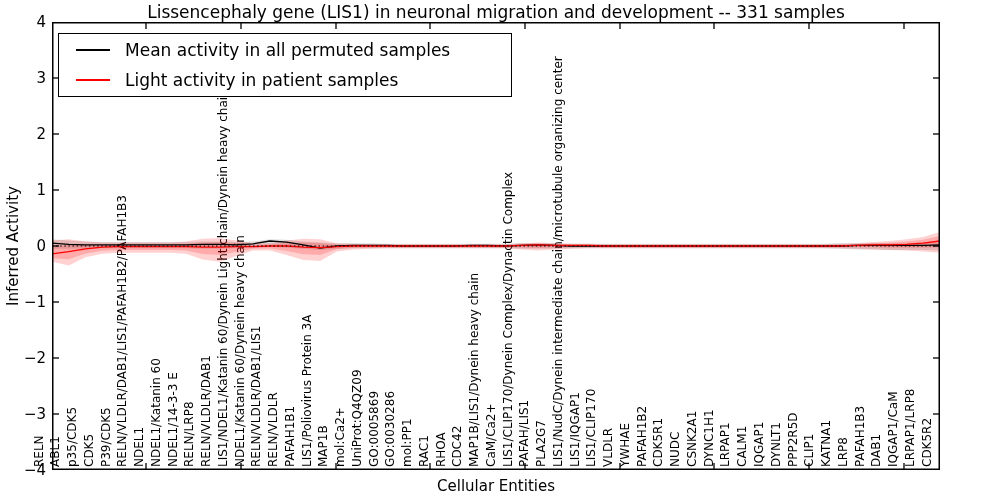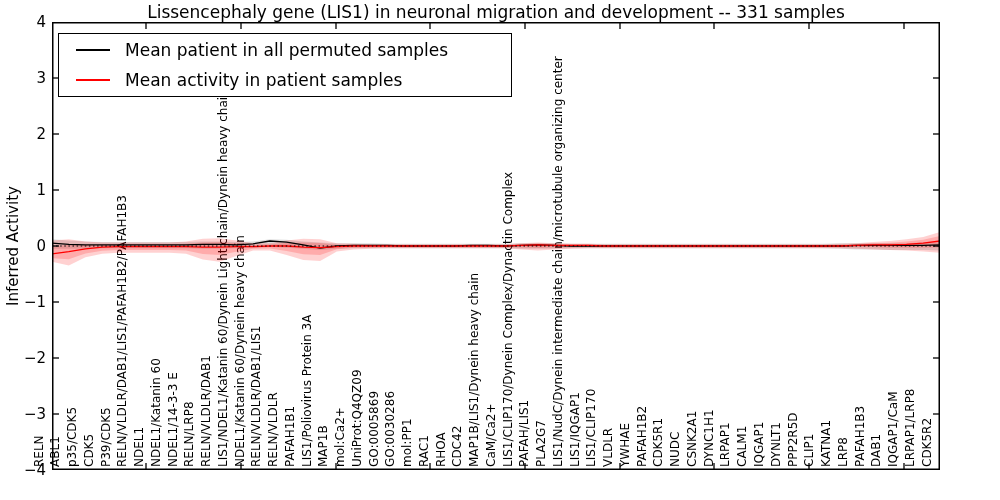--- a/index.html
+++ b/index.html
@@ -20,20 +20,21 @@
   .legend-item{display:flex;align-items:center;height:27px;}
   .legend-line{width:34px;height:2px;margin-left:17px;margin-right:15px;flex:0 0 auto;}
   .legend-label{font-size:17px;}
 </style>
 </head>
 <body>
 
 <div class="fig">
   <div class="title">Lissencephaly gene (LIS1) in neuronal migration and development -- 331 samples</div>
   <div class="ylabel">Inferred Activity</div>
+  <div class="xlabel">Cellular Entities</div>
   <div id="yticks">
       <div class="ytick" style="left: 0px; top: 13px;">4</div>
       <div class="ytick" style="left: 0px; top: 69px;">3</div>
       <div class="ytick" style="left: 0px; top: 125px;">2</div>
       <div class="ytick" style="left: 0px; top: 181px;">1</div>
       <div class="ytick" style="left: 0px; top: 237px;">0</div>
       <div class="ytick" style="left: 0px; top: 293px;">−1</div>
       <div class="ytick" style="left: 0px; top: 349px;">−2</div>
       <div class="ytick" style="left: 0px; top: 405px;">−3</div>
       <div class="ytick" style="left: 0px; top: 461px;">−4</div>
@@ -137,21 +138,21 @@
         <line x1="662" y1="0" x2="662" y2="7" stroke="#000" stroke-width="1.3"></line>
         <line x1="662" y1="441" x2="662" y2="448" stroke="#000" stroke-width="1.3"></line>
         <line x1="757" y1="0" x2="757" y2="7" stroke="#000" stroke-width="1.3"></line>
         <line x1="757" y1="441" x2="757" y2="448" stroke="#000" stroke-width="1.3"></line>
         <line x1="852" y1="0" x2="852" y2="7" stroke="#000" stroke-width="1.3"></line>
         <line x1="852" y1="441" x2="852" y2="448" stroke="#000" stroke-width="1.3"></line>
       </svg>
     <div class="legend" id="legend">
         <div class="legend-item">
           <span class="legend-line" style="background: rgb(0, 0, 0);"></span>
-          <span class="legend-label">Mean patient in all permuted samples</span>
+          <span class="legend-label">Mean activity in all permuted samples</span>
         </div>
         <div class="legend-item">
           <span class="legend-line" style="background: rgb(255, 0, 0);"></span>
-          <span class="legend-label">Mean activity in patient samples</span>
+          <span class="legend-label">Light activity in patient samples</span>
         </div>
       </div>
   </div>
 </div>
 
 </body></html>

